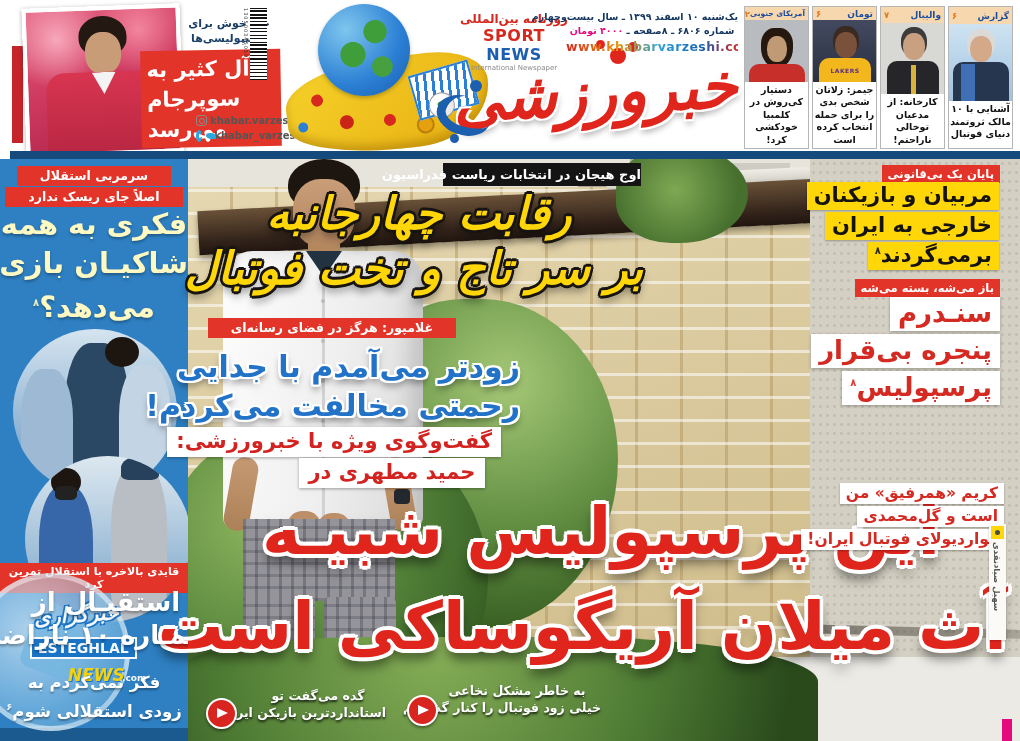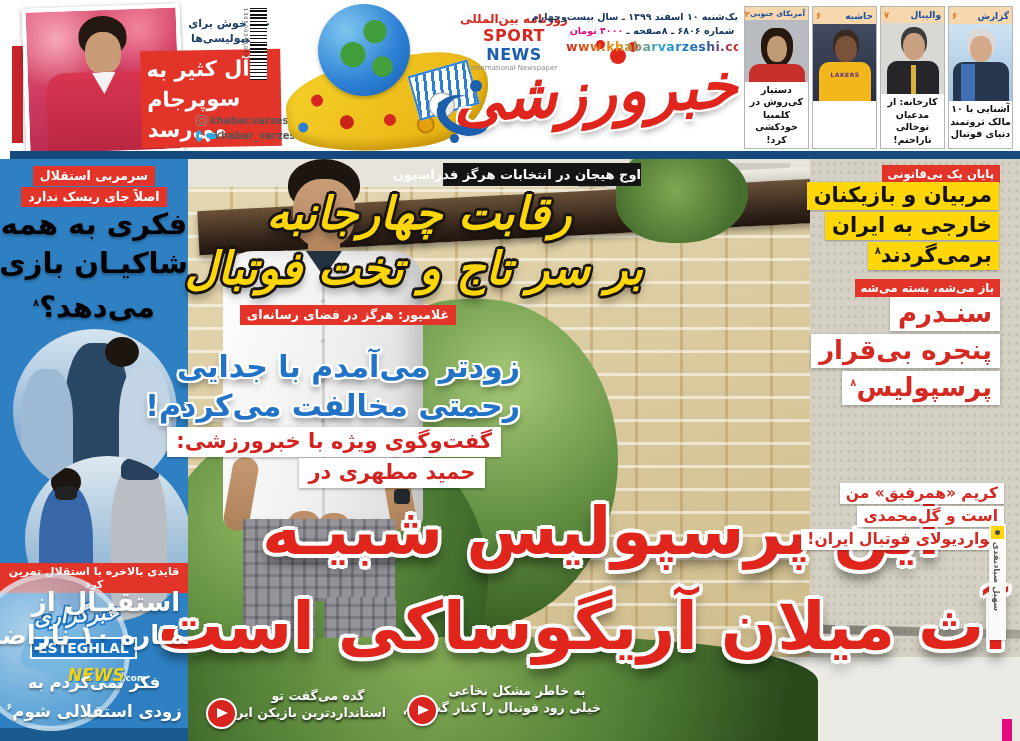--- a/index.html
+++ b/index.html
@@ -83,24 +83,24 @@
   .tbox-head .pg{font-size:8.5px;font-weight:bold;color:#e07820;}
   .tbox-photo{height:77px;position:relative;overflow:hidden;}
   .ph-head{position:absolute;border-radius:46%;}
   .ph-body{position:absolute;border-radius:10px 10px 0 0;}
   .tbox-cap{flex:1;font-size:9.5px;font-weight:bold;color:#111;text-align:center;line-height:12.5px;padding:2px 1px;}
 
   #divider{left:10px;top:151px;width:1010px;height:8px;background:#174a7c;}
 
   
   #left-col{left:0;top:159px;width:188px;height:582px;background:#2e80c3;overflow:hidden;}
-  .red-tag{background:#e23428;color:#fff;font-weight:bold;display:inline-block;padding:2px 7px 3px;}
+  .red-tag{background:#e23428;color:#fff;font-weight:bold;display:inline-block;padding:2px 23px 3px;}
   #lc-label1{top:6px;width:188px;text-align:center;}
   #lc-label1 .red-tag{font-size:12.5px;margin-top:1px;}
-  #lc-h1{top:46px;width:188px;text-align:center;color:#000000;}
+  #lc-h1{top:46px;width:188px;text-align:center;color:#fef9c3;}
   #lc-h1 .hl{font-size:29px;font-weight:bold;line-height:39px;text-shadow:0 2px 3px rgba(0,0,0,.3);white-space:nowrap;}
   .pg-mini{font-size:10px;vertical-align:super;opacity:.9;}
   .lc-circle{border-radius:50%;overflow:hidden;position:absolute;}
   #lc-c1{left:13px;top:170px;width:164px;height:164px;background:linear-gradient(#d5e4ef,#86add0 70%,#5d86ad);}
   #lc-c2{left:25px;top:297px;width:166px;height:166px;background:linear-gradient(#dde8f0,#93b6d3 70%,#6b93b8);}
   .fig{position:absolute;border-radius:40% 40% 20% 20%;}
   #lc-label2{top:404px;width:188px;text-align:center;}
   #lc-label2 .red-tag{font-size:11px;padding:2px 6px;}
   #lc-h2{top:427px;width:212px;text-align:center;color:#fff;z-index:4;}
   #lc-h2 .hl{font-size:26px;font-weight:bold;line-height:33px;text-shadow:0 2px 3px rgba(0,0,0,.35);white-space:nowrap;}
@@ -171,21 +171,21 @@
   #leg-l{position:absolute;left:55px;top:438px;width:72px;height:142px;border-radius:6px;}
   #leg-r{position:absolute;left:136px;top:438px;width:72px;height:142px;border-radius:6px;}
 
   
   #kicker-black{left:443px;top:163px;width:198px;height:23px;background:#141414;color:#fff;
     font-size:13px;font-weight:bold;text-align:center;line-height:23px;white-space:nowrap;}
   .o-black{text-shadow:-2px -2px 0 #171411,2px -2px 0 #171411,-2px 2px 0 #171411,2px 2px 0 #171411,
     0 -2.6px 0 #171411,0 2.6px 0 #171411,-2.6px 0 0 #171411,2.6px 0 0 #171411,0 6px 8px rgba(0,0,0,.45);}
   #yellow-head{left:195px;top:186px;width:448px;text-align:center;color:#ffd608;}
   #yellow-head .yl{font-size:45px;font-weight:bold;line-height:55px;white-space:nowrap;font-style:italic;}
-  #red-label{left:196px;top:304px;width:260px;}
+  #red-label{left:196px;top:317px;width:260px;}
   #red-label .red-tag{font-size:12.5px;margin-bottom:2px;}
   .o-white{text-shadow:-2px -2px 0 #fff,2px -2px 0 #fff,-2px 2px 0 #fff,2px 2px 0 #fff,
     0 -2.4px 0 #fff,0 2.4px 0 #fff,-2.4px 0 0 #fff,2.4px 0 0 #fff,0 5px 7px rgba(0,0,0,.5);}
   #blue-head{left:190px;top:347px;width:330px;text-align:center;color:#2272c8;}
   #blue-head .bl{font-size:30px;font-weight:bold;line-height:39px;white-space:nowrap;}
   #white-label{left:283px;top:427px;width:218px;text-align:center;}
   #white-label .wl{display:inline-block;background:#fff;color:#d32320;font-weight:bold;font-size:21px;
     padding:2px 9px 4px;margin-bottom:1px;white-space:nowrap;box-shadow:0 1px 3px rgba(0,0,0,.35);}
   .o-white-big{text-shadow:-3px -3px 0 #fff,3px -3px 0 #fff,-3px 3px 0 #fff,3px 3px 0 #fff,
     0 -3.6px 0 #fff,0 3.6px 0 #fff,-3.6px 0 0 #fff,3.6px 0 0 #fff,0 9px 12px rgba(0,0,0,.55);}
@@ -295,30 +295,31 @@
     </div>
     <div class="tbox-photo" style="background:#b8bcc0;">
       <div class="ph-head" style="left:16px;top:8px;width:32px;height:40px;background:#26180f;border-radius:40% 40% 50% 50%;"></div>
       <div class="ph-head" style="left:22px;top:16px;width:20px;height:26px;background:#c09a74;"></div>
       <div class="ph-body" style="left:4px;top:44px;width:56px;height:33px;background:#c62f2a;"></div>
     </div>
     <div class="tbox-cap rtl">دستیار کی‌روش در کلمبیا خودکشی کرد!</div>
   </div>
   <div class="tbox">
     <div class="tbox-head">
-      <span class="sec">حاشیه</span>
+      <span class="sec">تومان</span>
       <span class="pg">۶</span>
     </div>
     <div class="tbox-photo" style="background:linear-gradient(#434a60,#2a2f40);">
       <div class="ph-head" style="left:20px;top:6px;width:26px;height:30px;background:#3a2a20;"></div>
       <div class="ph-head" style="left:22px;top:12px;width:22px;height:26px;background:#7a513a;"></div>
       <div class="ph-body" style="left:6px;top:38px;width:52px;height:39px;background:#f2b71c;text-align:center;">
         <span style="font-size:6px;font-weight:bold;color:#5b2d84;letter-spacing:.5px;line-height:20px;">LAKERS</span>
       </div>
     </div>
+    <div class="tbox-cap rtl">جیمز: زلاتان شخص بدی را برای حمله انتخاب کرده است</div>
   </div>
   <div class="tbox">
     <div class="tbox-head">
       <span class="sec">والیبال</span>
       <span class="pg">۷</span>
     </div>
     <div class="tbox-photo" style="background:#d8d8d4;">
       <div class="ph-head" style="left:20px;top:4px;width:26px;height:30px;background:#3c3c3c;"></div>
       <div class="ph-head" style="left:22px;top:10px;width:22px;height:27px;background:#c9a181;"></div>
       <div class="ph-body" style="left:6px;top:38px;width:52px;height:39px;background:#26262a;"></div>
@@ -423,21 +424,21 @@
     <div id="wm-com">.com</div>
   </div>
 
   <div class="abs rtl" id="lc-quote">
     <div class="ql">فکر نمی‌کردم به</div>
     <div class="ql"><span>زودی استقلالی شوم</span><span class="pg-mini">۶</span></div>
   </div>
   <div class="abs" id="lc-bottombar"></div>
 </div>
 
-<div class="abs rtl" id="kicker-black">اوج هیجان در انتخابات هرگز فدراسیون</div>
+<div class="abs rtl" id="kicker-black">اوج هیجان در انتخابات ریاست فدراسیون</div>
 
 <div class="abs rtl" id="yellow-head">
   <div class="yl o-black">رقابت چهارجانبه</div>
   <div class="yl o-black">بر سر تاج و تخت فوتبال</div>
 </div>
 
 <div class="abs rtl" id="red-label">
   <div><span class="red-tag">غلامپور: هرگز در فضای رسانه‌ای</span></div>
 </div>
 

